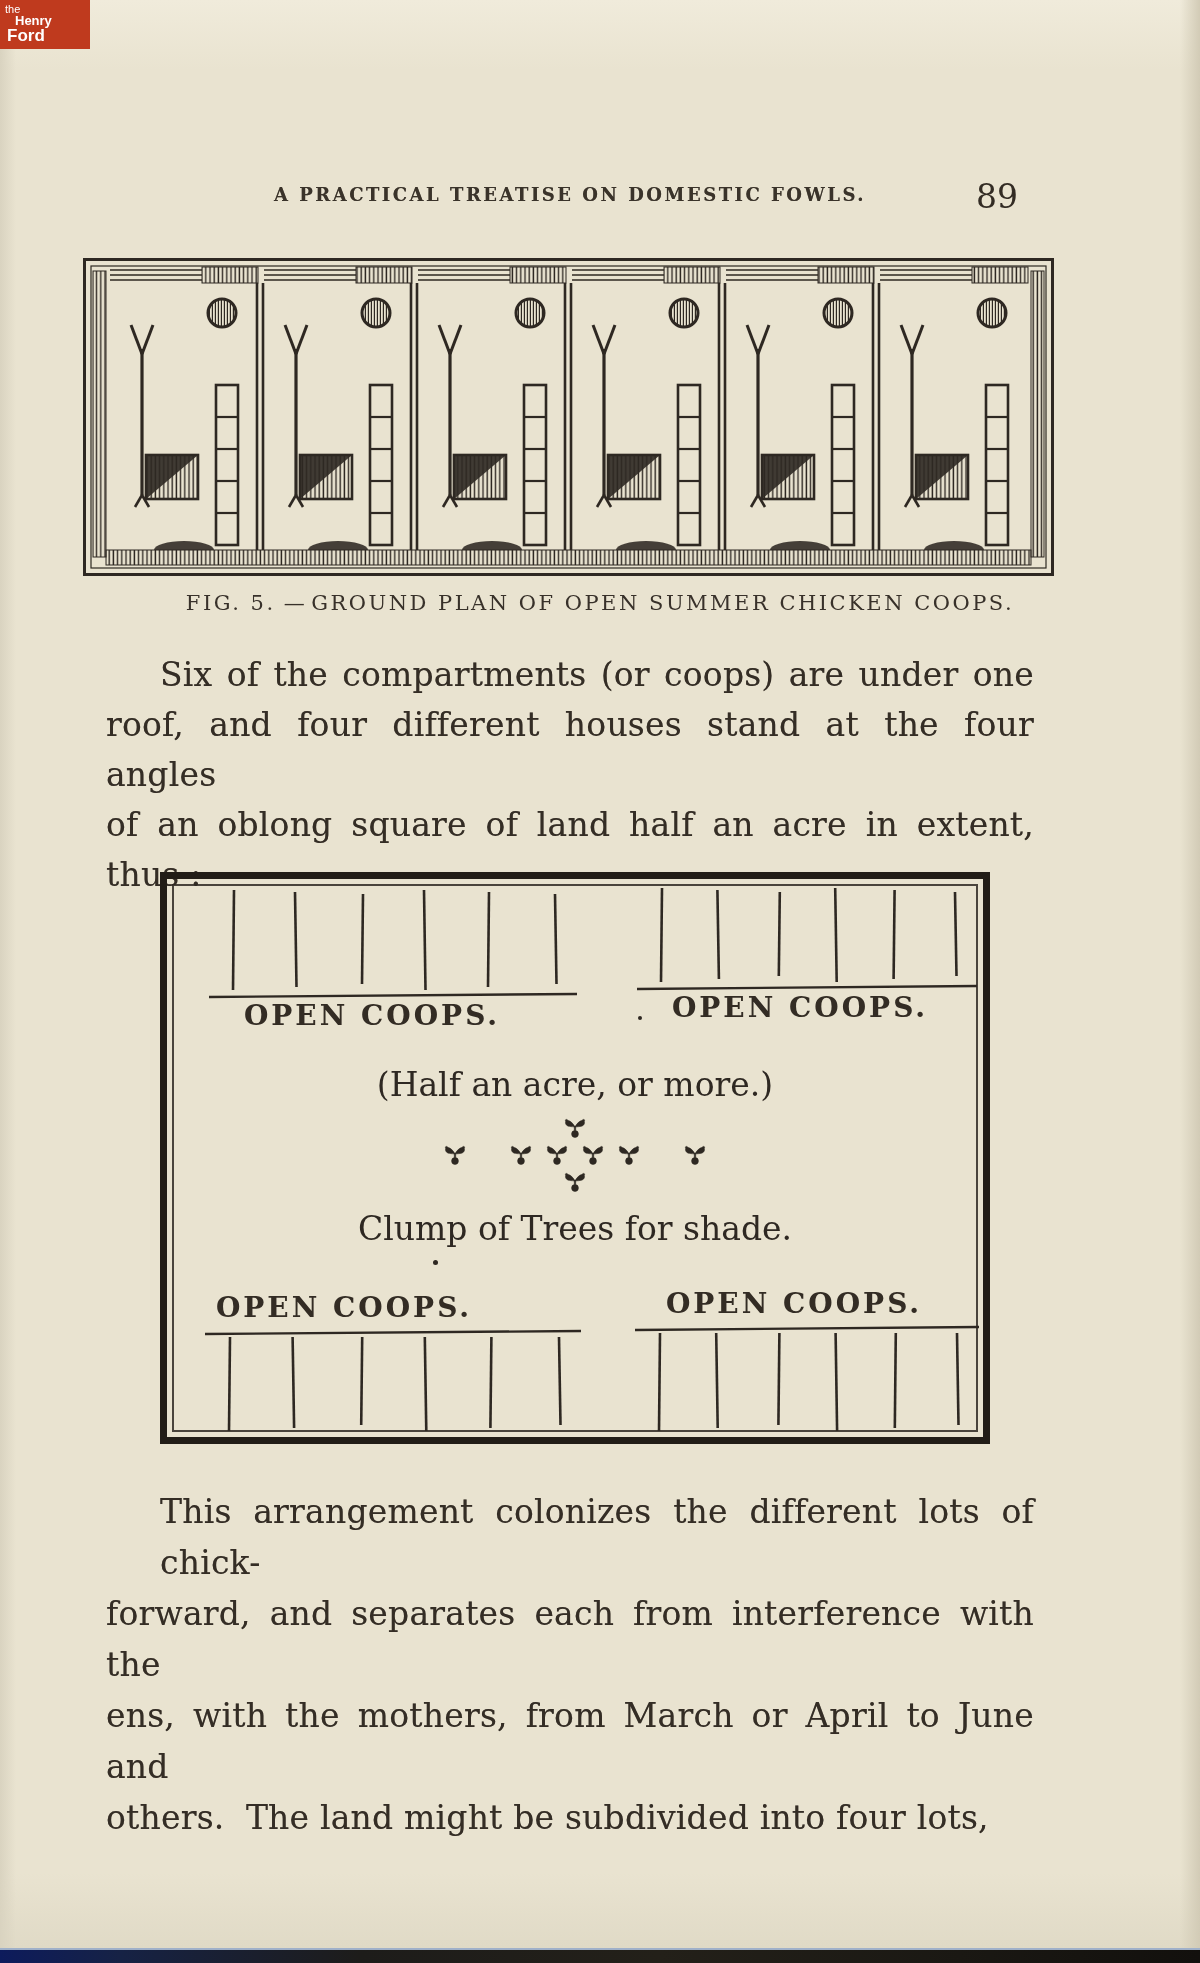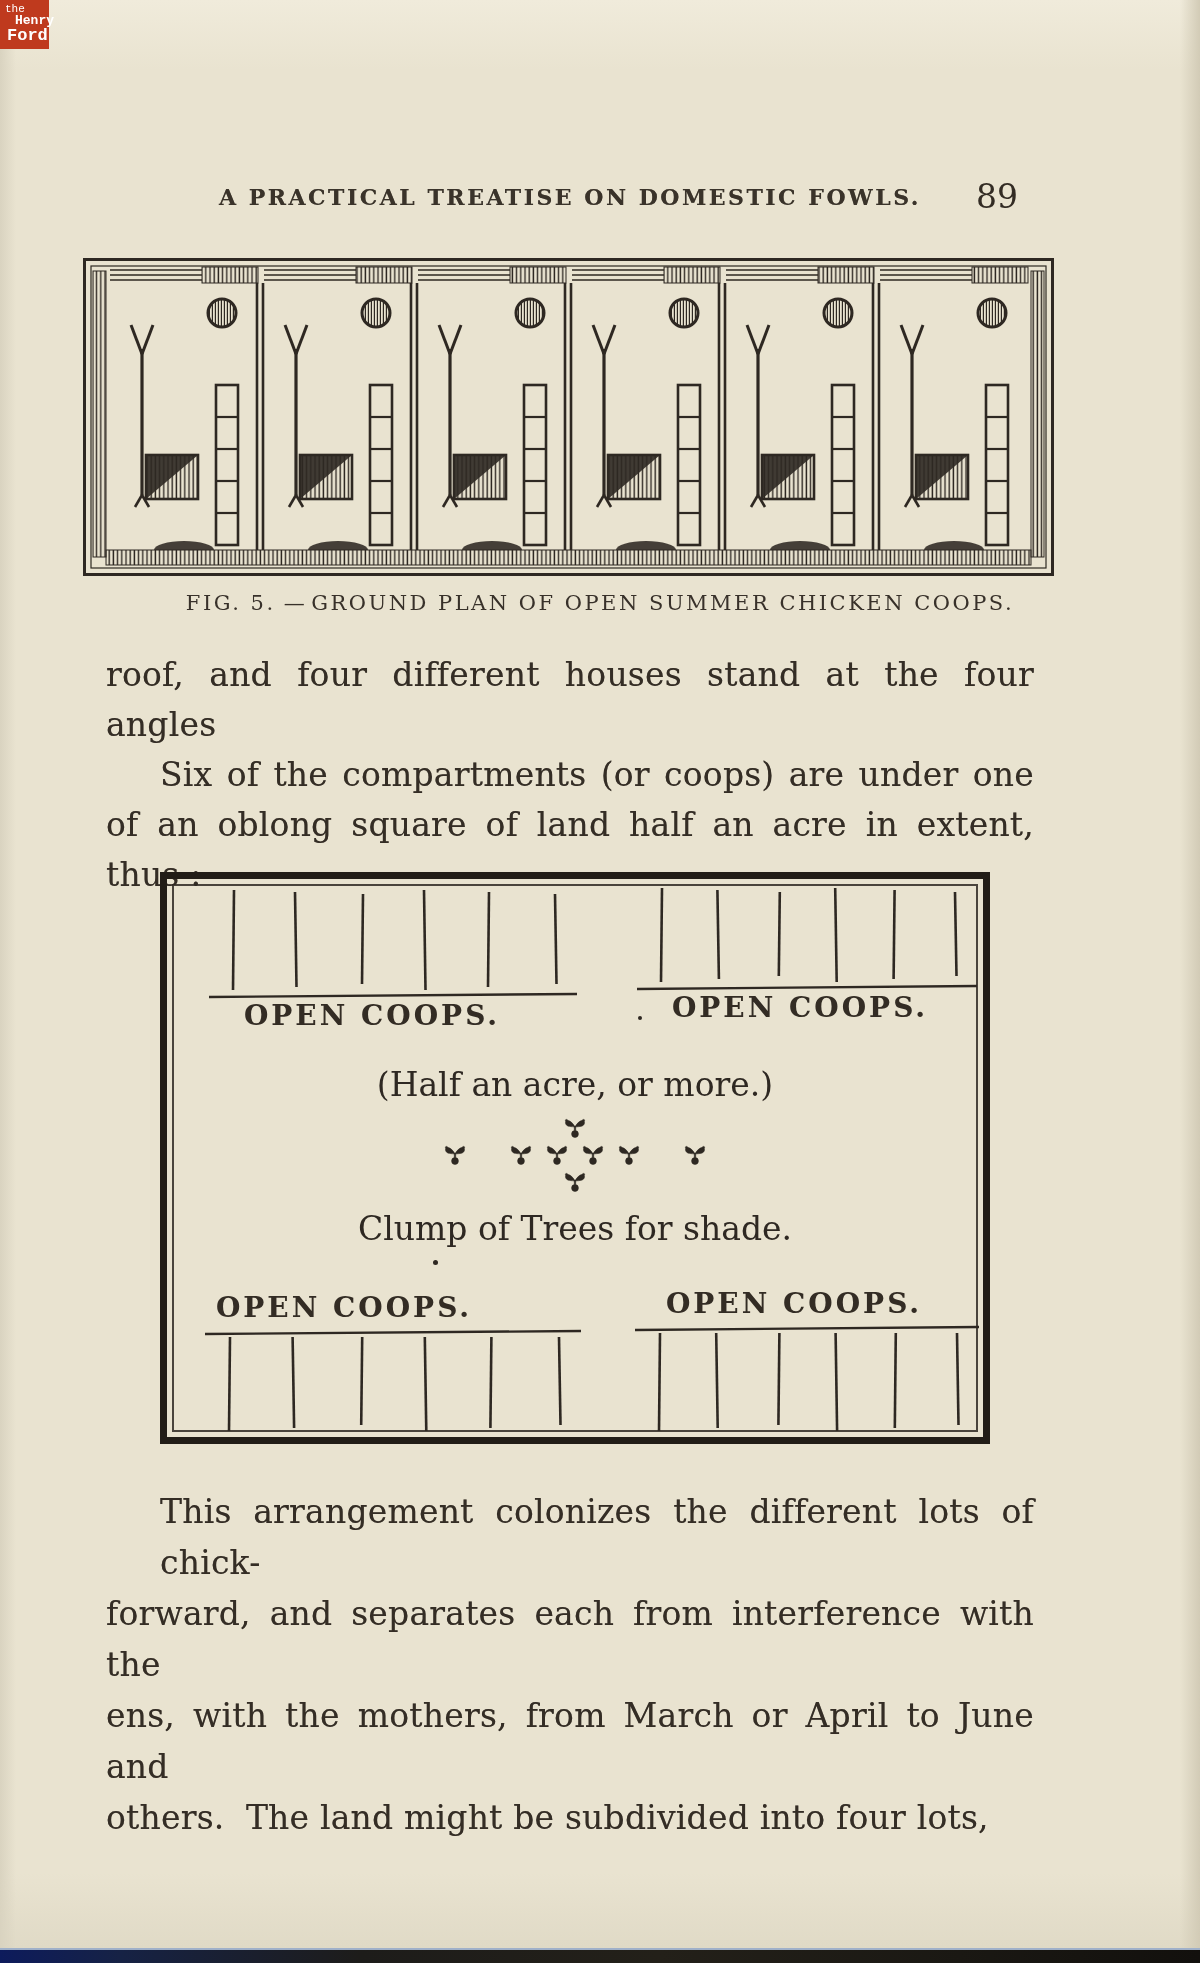--- a/index.html
+++ b/index.html
@@ -7,29 +7,29 @@
     position:relative;width:1200px;height:1963px;overflow:hidden;
     background:
       linear-gradient(90deg,#d9d3c0 0,rgba(217,211,192,0) 16px),
       linear-gradient(270deg,#d2cbb6 0,rgba(210,203,182,0) 20px),
       linear-gradient(180deg,#f0ebdb 0,rgba(240,235,219,0) 70px),
       linear-gradient(0deg,#ded8c4 0,rgba(222,216,196,0) 90px),
       #e9e3d0;
     font-family:"DejaVu Serif",serif;color:#2e2822;
   }
   
-  .logo{position:absolute;left:0;top:0;width:49px;height:49px;background:#bf3a1e;
-        font-family:Liberation Mono, monospace;color:#fff;}
+  .logo{position:absolute;left:0;top:0;width:71px;height:49px;background:#bf3a1e;
+        font-family:Liberation Sans, sans-serif;color:#fff;padding-left:19px;}
   .logo span{position:absolute;line-height:1;}
   .logo-the{left:5px;top:4px;font-size:11px;}
   .logo-henry{left:15px;top:14px;font-size:13px;font-weight:700;}
   .logo-ford{left:7px;top:27px;font-size:17px;font-weight:700;}
   
   .running-head{position:absolute;left:108px;top:184px;width:924px;height:44px;}
-  .head-title{display:block;text-align:center;font-size:22px;font-weight:700;
+  .head-title{display:block;text-align:center;font-size:18px;font-weight:700;
         letter-spacing:2.5px;color:#3a332a;text-shadow:0 0 .6px rgba(58,51,42,.6);}
   .page-num{position:absolute;right:14px;top:-7px;font-size:33px;color:#332c24;}
   
   .figure1{position:absolute;left:82px;top:257px;width:973px;height:322px;}
   .fig-caption{position:absolute;left:0;top:591px;width:100%;text-align:center;
         font-size:21px;font-weight:400;letter-spacing:2.5px;color:#38312a;}
   .fig-caption .dash{margin:0 4px 0 8px;}
   
   .para{position:absolute;left:106px;width:928px;font-size:33px;line-height:50px;
         color:#342d25;letter-spacing:.2px;text-shadow:0 0 .5px rgba(52,45,37,.45);}
@@ -232,22 +232,22 @@
           <line x1="797" y1="26" x2="797" y2="293" stroke="#2e2822" stroke-width="2.6"></line>
         </g>
       </svg>
   </div>
 
   <div class="fig-caption">
     <span>FIG. 5.</span><span class="dash">—</span><span>GROUND PLAN OF OPEN SUMMER CHICKEN COOPS.</span>
   </div>
 
   <div class="para para1">
+    <div class="pline jl indent">Six of the compartments (or coops) are under one</div>
     <div class="pline jl">roof, and four different houses stand at the four angles</div>
-    <div class="pline jl indent">Six of the compartments (or coops) are under one</div>
     <div class="pline jl">of an oblong square of land half an acre in extent,</div>
     <div class="pline">thus :</div>
   </div>
 
   <div class="diagram2">
     <div class="d2-content">
       <div class="d2-inner"></div>
 
       <svg class="ticks t-tl" width="372" height="112" viewBox="0 0 372 112">
           <line x1="2" y1="108" x2="370" y2="105" stroke="#2e2822" stroke-width="2.4"></line>

